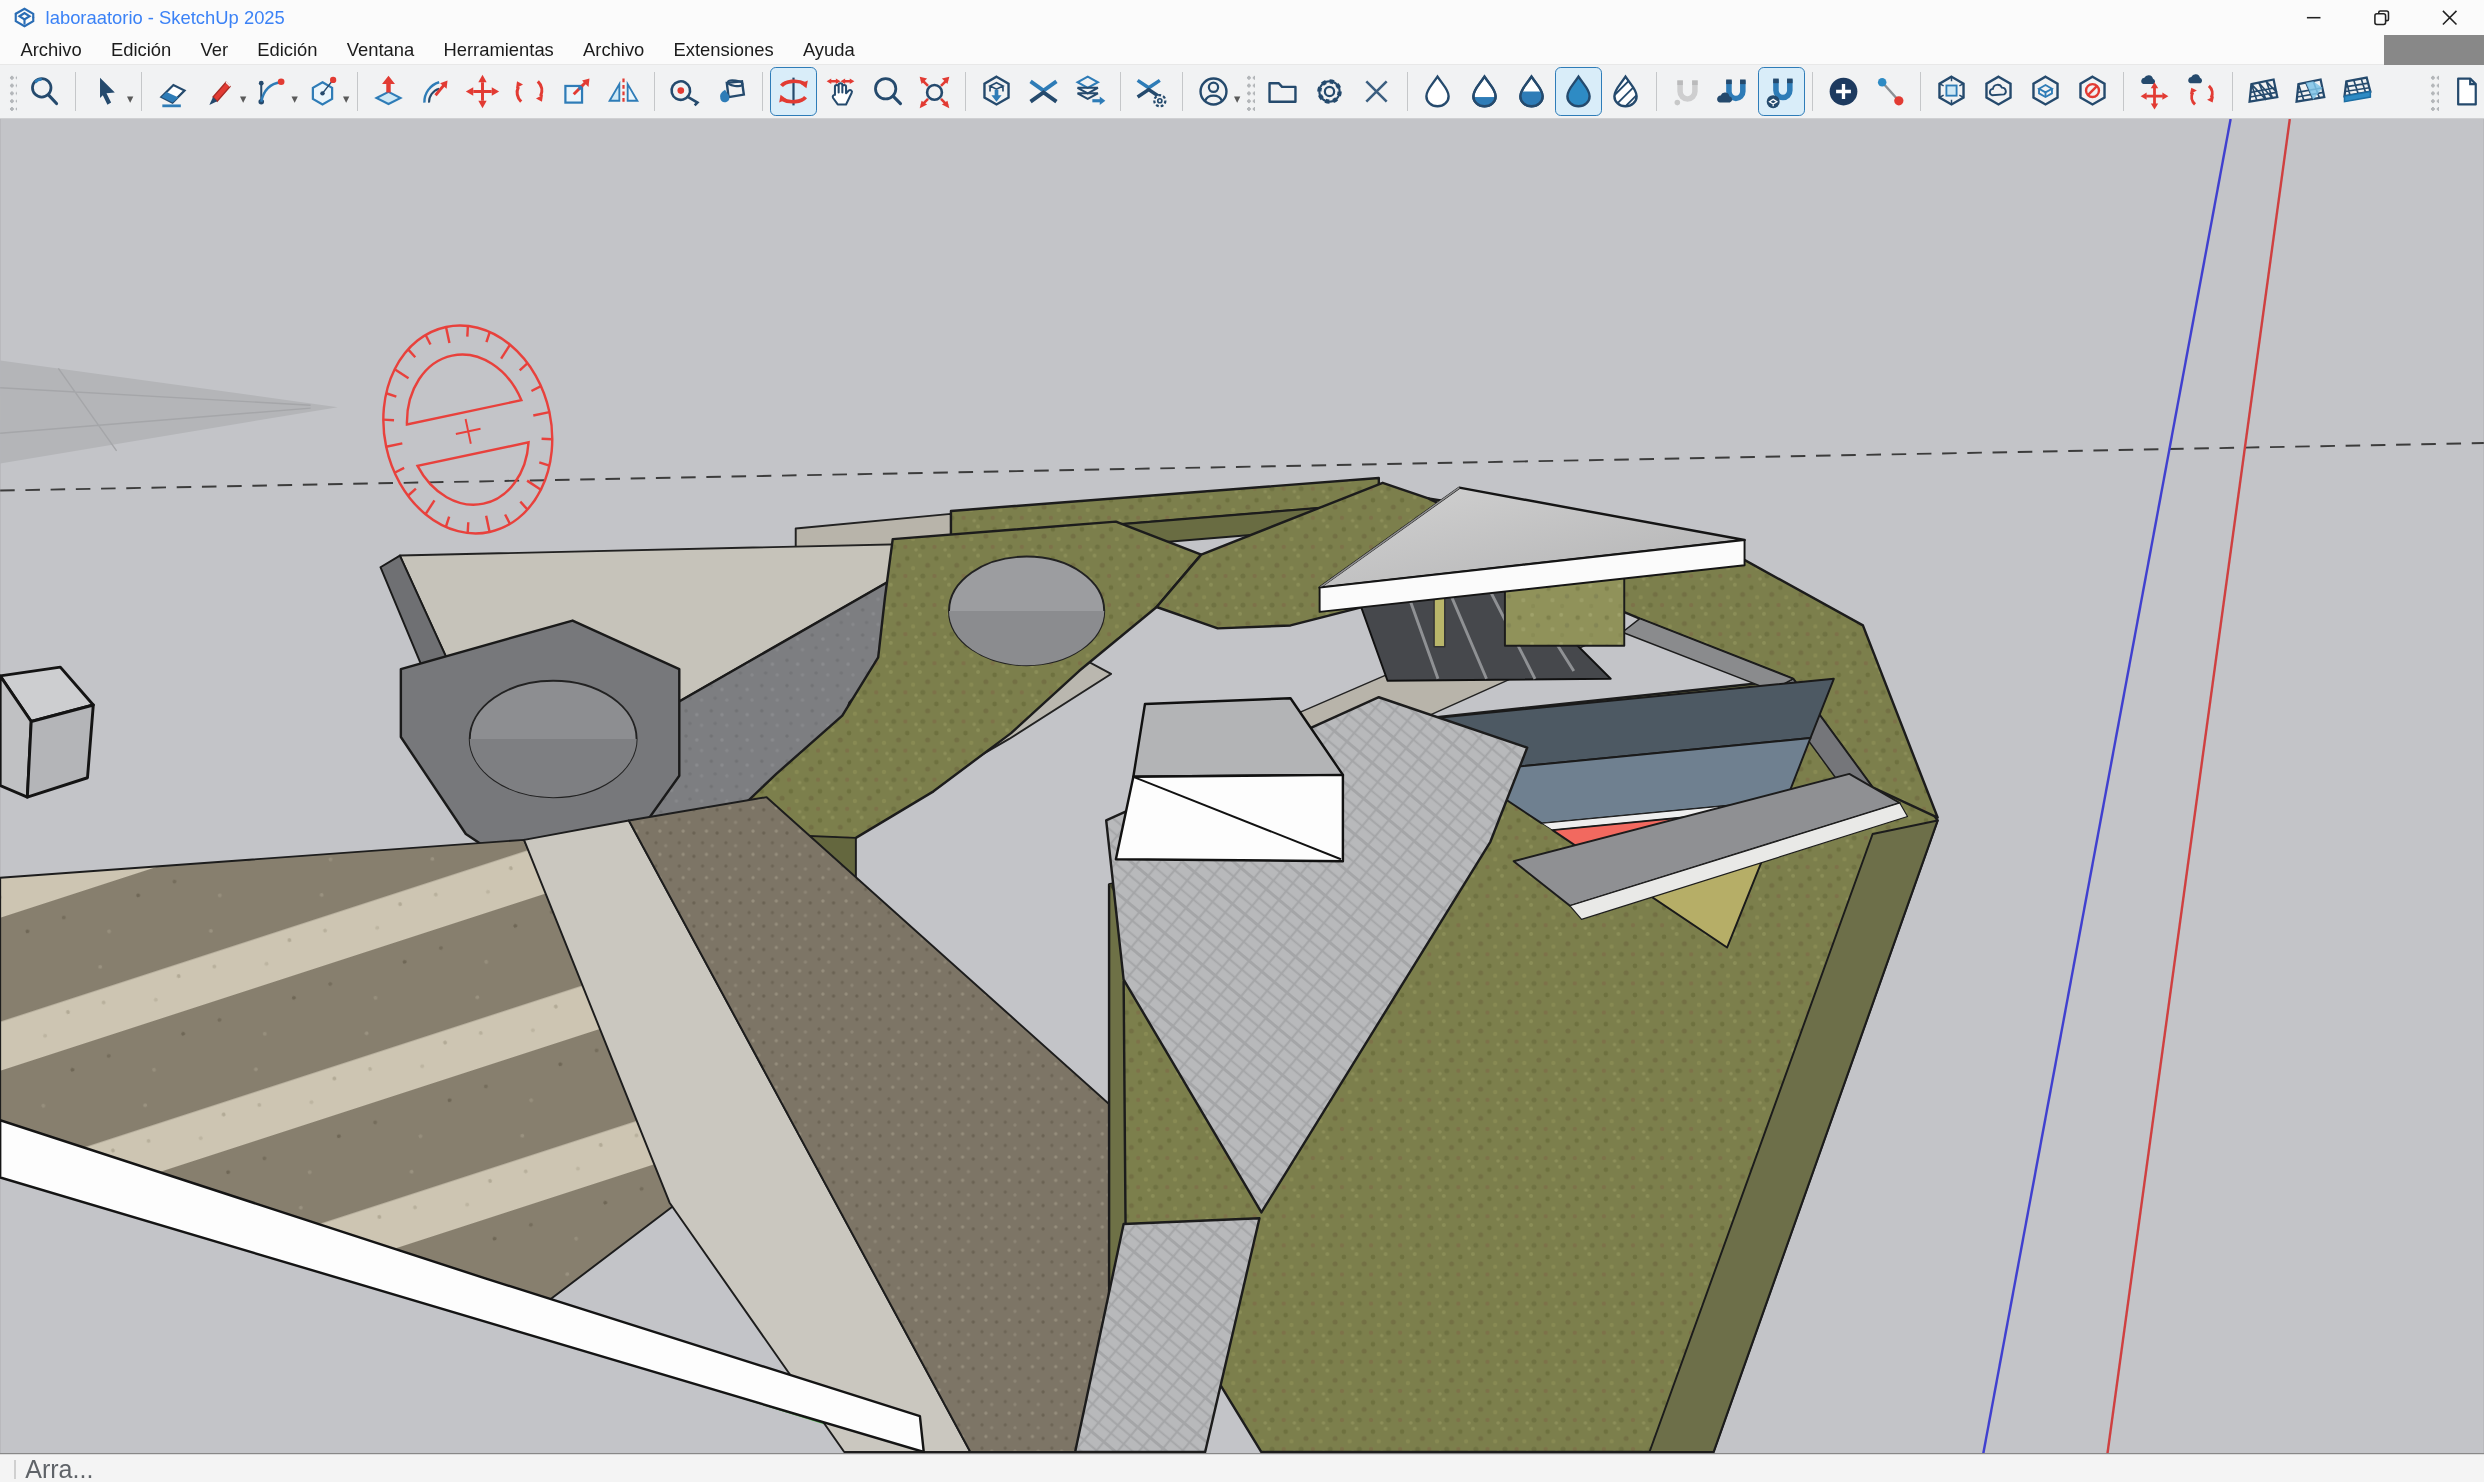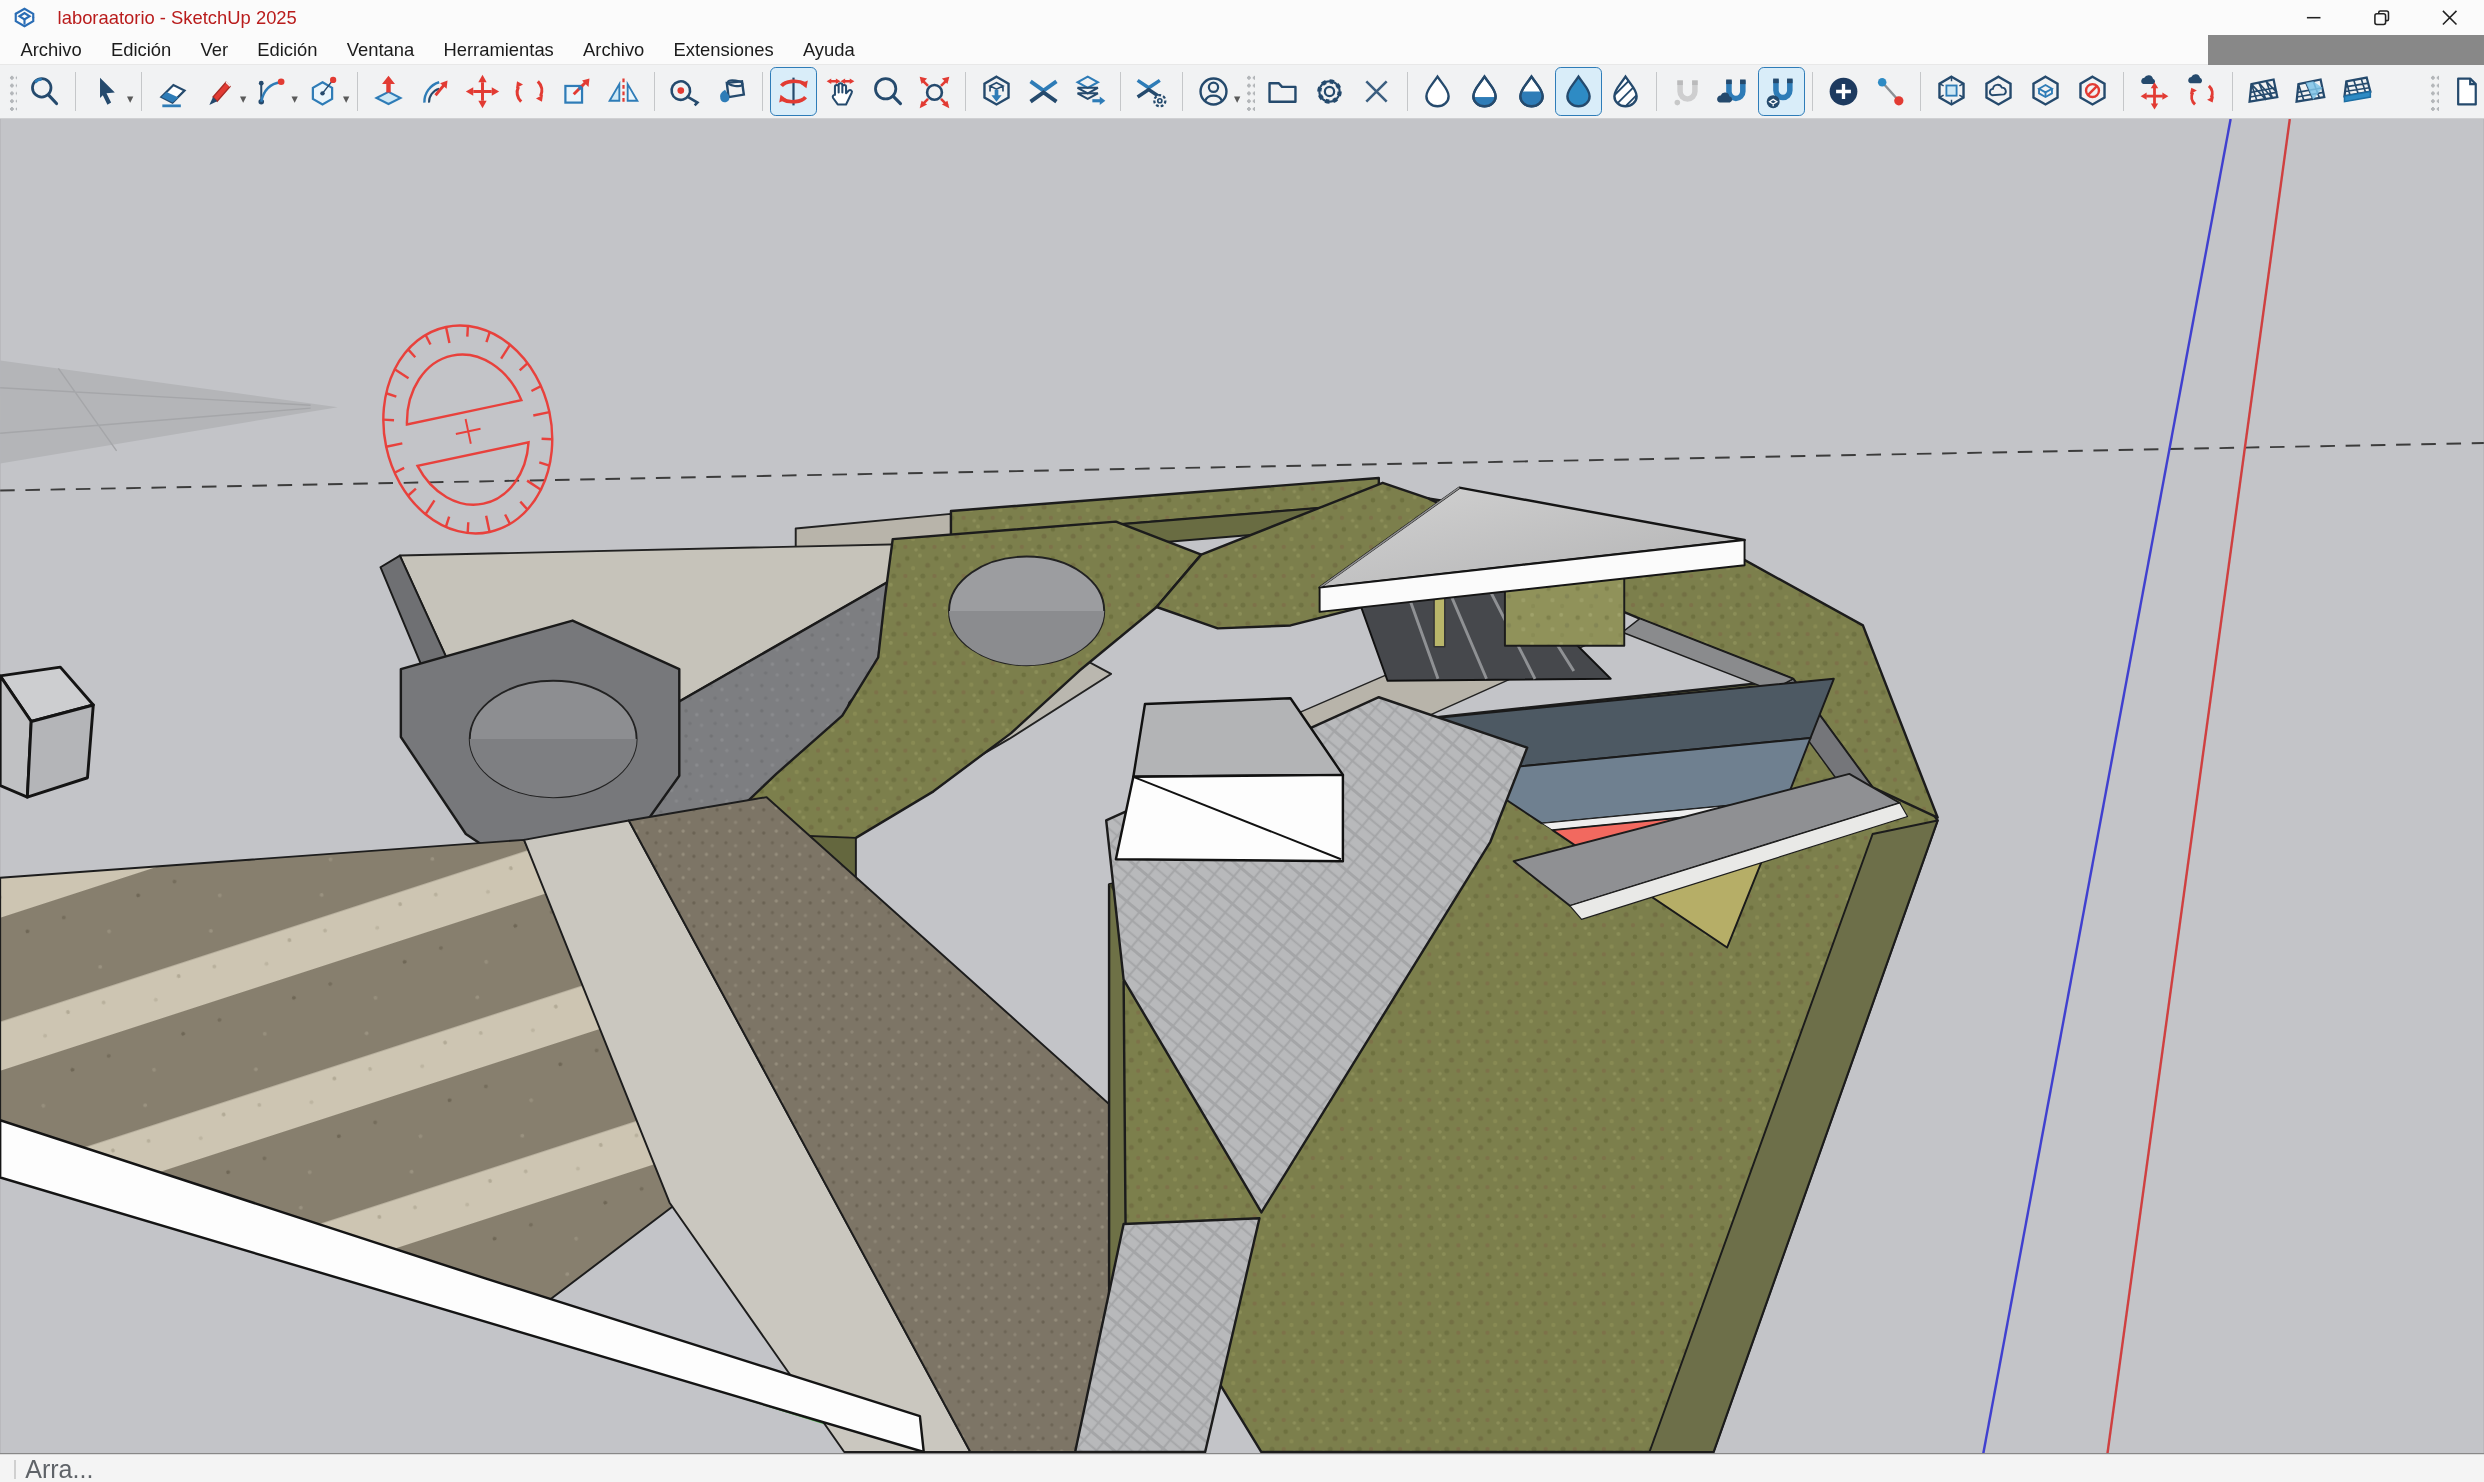--- a/index.html
+++ b/index.html
@@ -2,24 +2,24 @@
 <html><head>
 <meta charset="utf-8">
 <style>
   html,body{margin:0;padding:0;background:#888;}
   body{width:2484px;height:1483px;position:relative;overflow:hidden;
        font-family:"Liberation Sans",sans-serif;-webkit-font-smoothing:antialiased;}
   
   .titlebar{position:absolute;top:0;left:0;width:2484px;height:35px;background:#fbfbfb;
             display:flex;align-items:center;}
   .app-logo{width:25px;height:25px;margin-left:11.6px;}
-  .title-text{font-size:18.4px;color:#b91c1c;margin-left:21px;}
+  .title-text{font-size:18.4px;color:#3b82f6;margin-left:9px;}
   .win-controls{margin-left:auto;display:flex;height:35px;}
   .win-btn{width:68px;height:35px;display:flex;align-items:center;justify-content:center;color:#222;}
-  .menubar{position:absolute;top:35px;left:0;width:2208px;height:29px;background:#fbfbfb;
+  .menubar{position:absolute;top:35px;left:0;width:2384px;height:29px;background:#fbfbfb;
            display:flex;align-items:center;border-bottom:1px solid #e8e8e8;}
   .menu-item{font-size:18.4px;color:#1b1b1b;padding:0 14.6px;height:29px;display:flex;align-items:center;}
   .menu-item:first-child{margin-left:5.8px;}
   
   .toolbar{position:absolute;top:65px;left:0;width:2484px;height:54px;background:#f1f2f3;
            border-bottom:1px solid #cfd0d2;display:flex;align-items:center;padding-left:3.9px;box-sizing:border-box;}
   .tb{width:45px;height:47px;border-radius:5.8px;display:flex;align-items:center;justify-content:center;
       flex:0 0 auto;background:transparent;border:1.5px solid transparent;}
   .tb.sel{background:#d9edf9;border:1.5px solid #2e7cb8;}
   .tb.dis{opacity:.42;filter:grayscale(1);}

